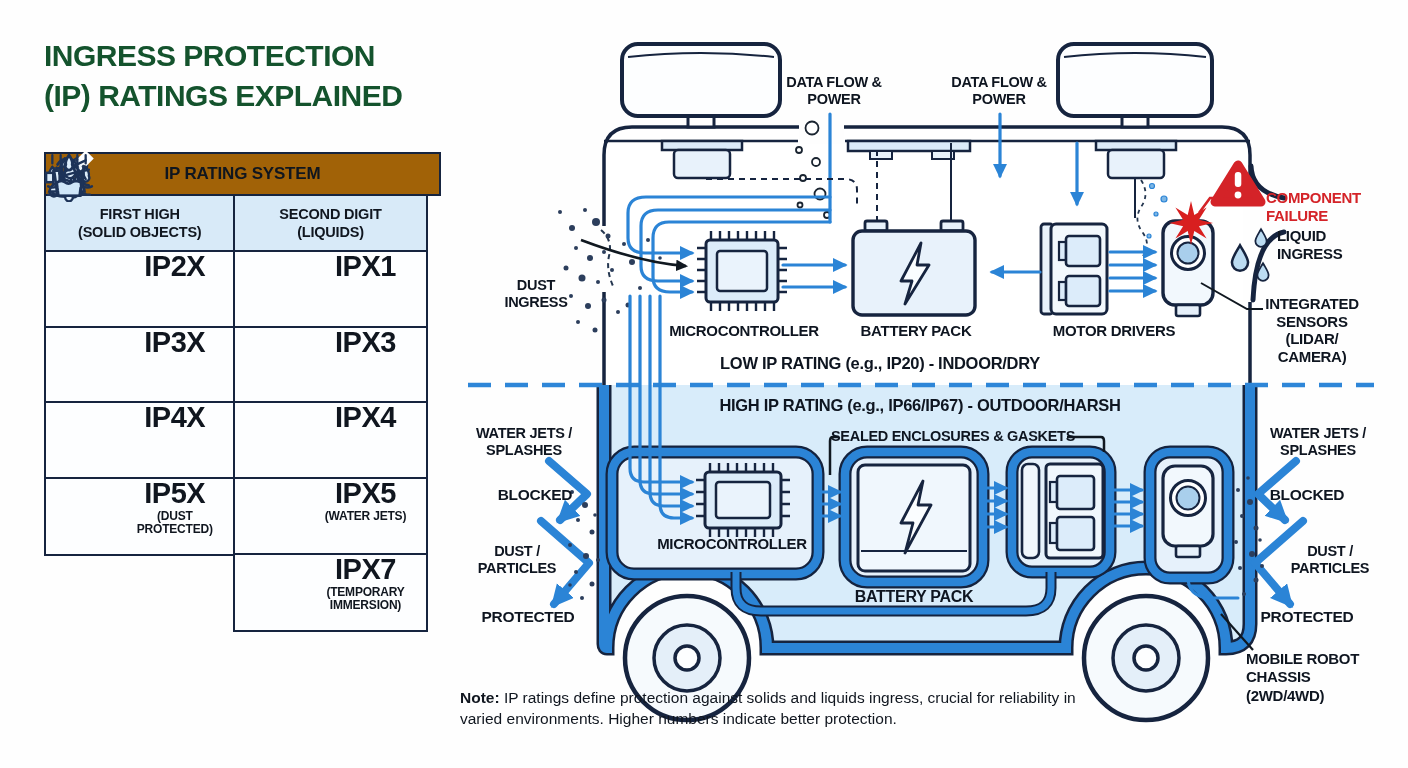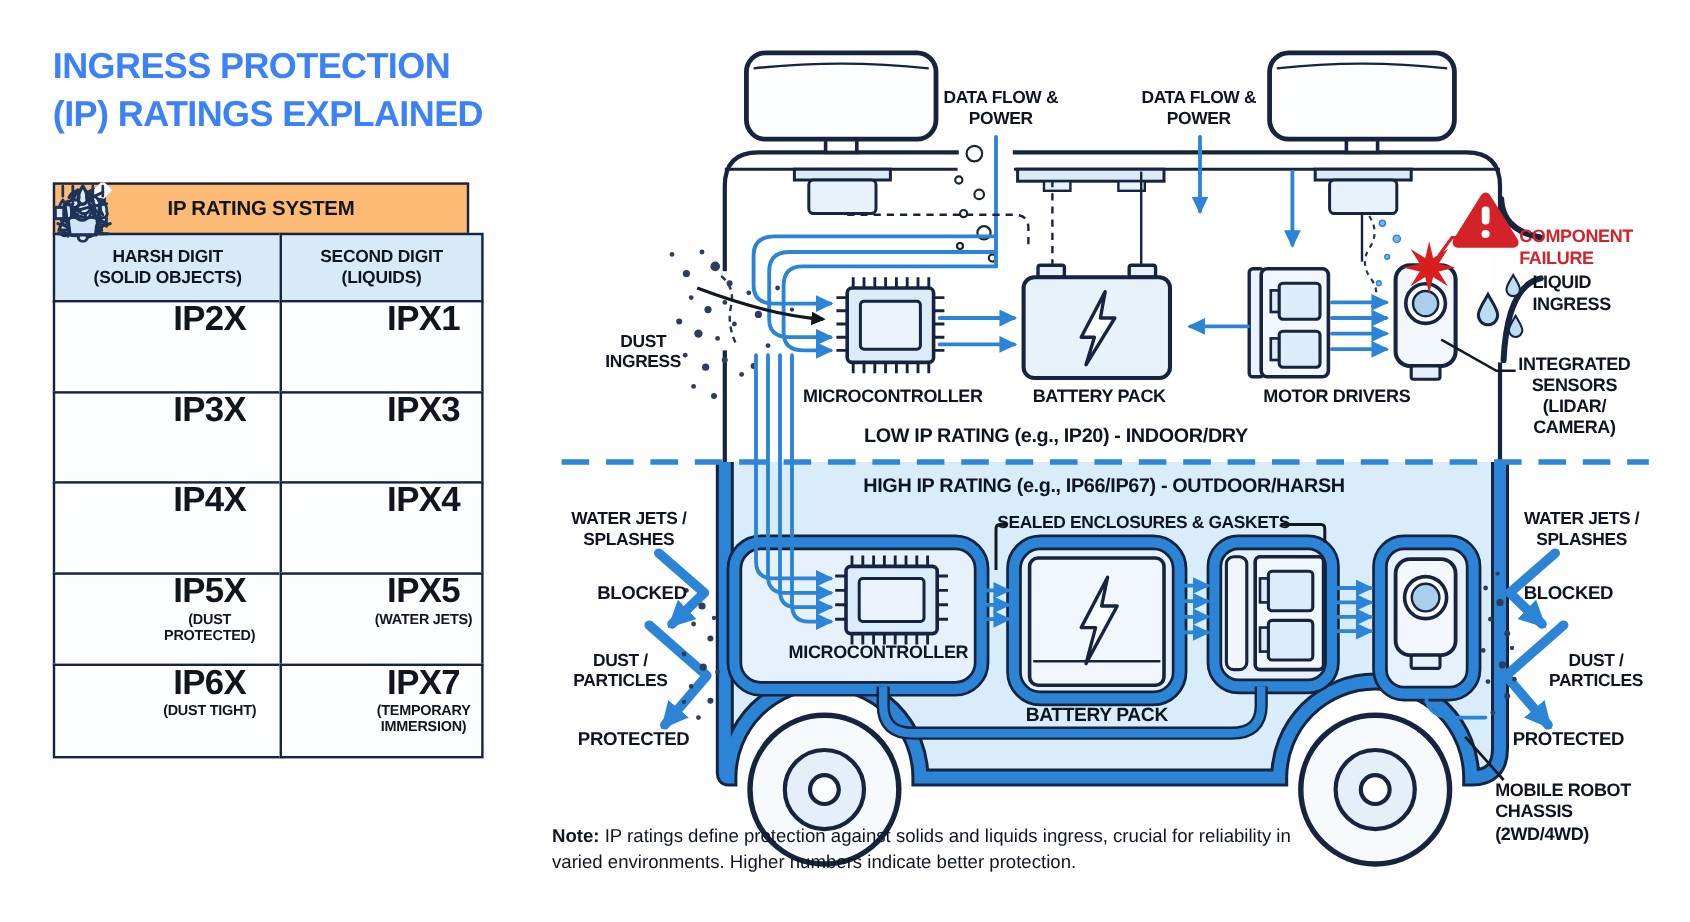--- a/index.html
+++ b/index.html
@@ -1,25 +1,25 @@
 <!DOCTYPE html>
 <html><head>
 <meta charset="utf-8">
 <style>
   html,body{margin:0;padding:0;background:#fff;}
   .canvas{position:relative;width:1408px;height:768px;background:#fefefe;overflow:hidden;
           font-family:"Liberation Sans","DejaVu Sans",sans-serif;color:#10161f;}
   
-  .title{position:absolute;left:44px;top:36px;font-size:30px;font-weight:700;letter-spacing:-.5px;line-height:1.32;color:#3b82f6;}
+  .title{position:absolute;left:44px;top:36px;font-size:30px;font-weight:700;letter-spacing:-.5px;line-height:1.32;color:#14532d;}
   .ip-table{position:absolute;left:44px;top:152px;width:384px;font-weight:700;}
-  .t-head{box-sizing:border-box;width:347px;height:44px;border:2.5px solid #16243f;background:#fdba74;
+  .t-head{box-sizing:border-box;width:397px;height:44px;border:2.5px solid #16243f;background:#a16207;
           display:flex;align-items:center;justify-content:center;font-size:17px;letter-spacing:-.2px;}
   .t-cols{display:flex;}
   .t-col{display:flex;flex-direction:column;width:191.5px;}
-  .t-col-r{margin-left:-2.5px;width:170px;}
+  .t-col-r{margin-left:-2.5px;width:195px;}
   .t-sub{box-sizing:border-box;height:59px;border:2.5px solid #16243f;margin-top:-2.5px;background:#d8eaf8;
          display:flex;flex-direction:column;align-items:center;justify-content:center;font-size:14.5px;line-height:1.25;text-align:center;letter-spacing:-.2px;}
   .cell{box-sizing:border-box;height:78px;border:2.5px solid #16243f;margin-top:-2.5px;background:#fdfeff;
         display:flex;align-items:flex-start;gap:6px;padding-left:6px;}
   .cell.h79{height:79px;}
   .cicon{width:58px;display:flex;justify-content:center;flex:0 0 58px;}
   .ctext{flex:1;display:flex;flex-direction:column;align-items:center;justify-content:center;text-align:center;}
   .code{font-size:29px;letter-spacing:-.5px;line-height:1;}
   .sub{font-size:12px;line-height:1.12;max-width:100px;margin-top:2px;letter-spacing:-.2px;}
   
@@ -327,21 +327,21 @@
     <div>INGRESS PROTECTION</div>
     <div>(IP) RATINGS EXPLAINED</div>
   </div>
 
   <div class="ip-table">
     <div class="t-head">IP RATING SYSTEM</div>
     <div class="t-cols">
 
       <div class="t-col">
         <div class="t-sub">
-          <span>HARSH DIGIT</span>
+          <span>FIRST HIGH</span>
           <span>(SOLID OBJECTS)</span>
         </div>
         <div class="cell">
           <span class="cicon">
             <svg width="50" height="50" viewBox="0 0 48 48" fill="none" stroke="#1d3358" stroke-width="2.6" stroke-linecap="round" stroke-linejoin="round">
               <path d="M12,30 V18 a2.6,2.6 0 0,1 5.2,0 V26 M17.2,24 V12 a2.6,2.6 0 0,1 5.2,0 V24 M22.4,24 V10 a2.6,2.6 0 0,1 5.2,0 V24 M27.6,25 V14 a2.6,2.6 0 0,1 5.2,0 V27"></path>
               <path d="M12,30 c0,8 4,13 11,13 c7,0 10,-4 10.5,-10 l2.8,-9 c0.8,-2.4 -2.2,-3.8 -3.6,-1.6 l-2.9,5" fill="#eef5fc"></path>
             </svg>
           </span>
           <span class="ctext">
@@ -387,38 +387,20 @@
                   <circle cx="20" cy="20" r="1.3"></circle>
                   <circle cx="33" cy="18" r="1.3"></circle>
                   <circle cx="42" cy="22" r="1.5"></circle>
                   <circle cx="7" cy="24" r="1.4"></circle>
                 </g>
             </svg>
           </span>
           <span class="ctext">
               <span class="code">IP5X</span>
               <span class="sub">(DUST PROTECTED)</span>
-            </span>
-        </div>
-        <div class="cell h79">
-          <span class="cicon">
-            <svg width="50" height="50" viewBox="0 0 48 48" fill="none" stroke="#1d3358" stroke-width="2.4" stroke-linecap="round">
-              <path d="M14,36 a7,7 0 0,1 -6,-11 a8,8 0 0,1 6,-10 a9,9 0 0,1 12,-4 a8,8 0 0,1 11,4 a7,7 0 0,1 4,10 a6.5,6.5 0 0,1 -5,11 z" fill="#e6f1fb"></path>
-              <path d="M17,22 a4,4 0 0,1 5,-3 M27,18 a4,4 0 0,1 5,2"></path>
-              <g fill="#2c3e5c" stroke="none">
-                  <circle cx="6" cy="40" r="1.4"></circle>
-                  <circle cx="12" cy="43" r="1.2"></circle>
-                  <circle cx="38" cy="41" r="1.4"></circle>
-                  <circle cx="43" cy="35" r="1.2"></circle>
-                </g>
-            </svg>
-          </span>
-          <span class="ctext">
-              <span class="code">IP6X</span>
-              <span class="sub">(DUST TIGHT)</span>
             </span>
         </div>
       </div>
 
       <div class="t-col t-col-r">
         <div class="t-sub">
           <span>SECOND DIGIT</span>
           <span>(LIQUIDS)</span>
         </div>
         <div class="cell">

